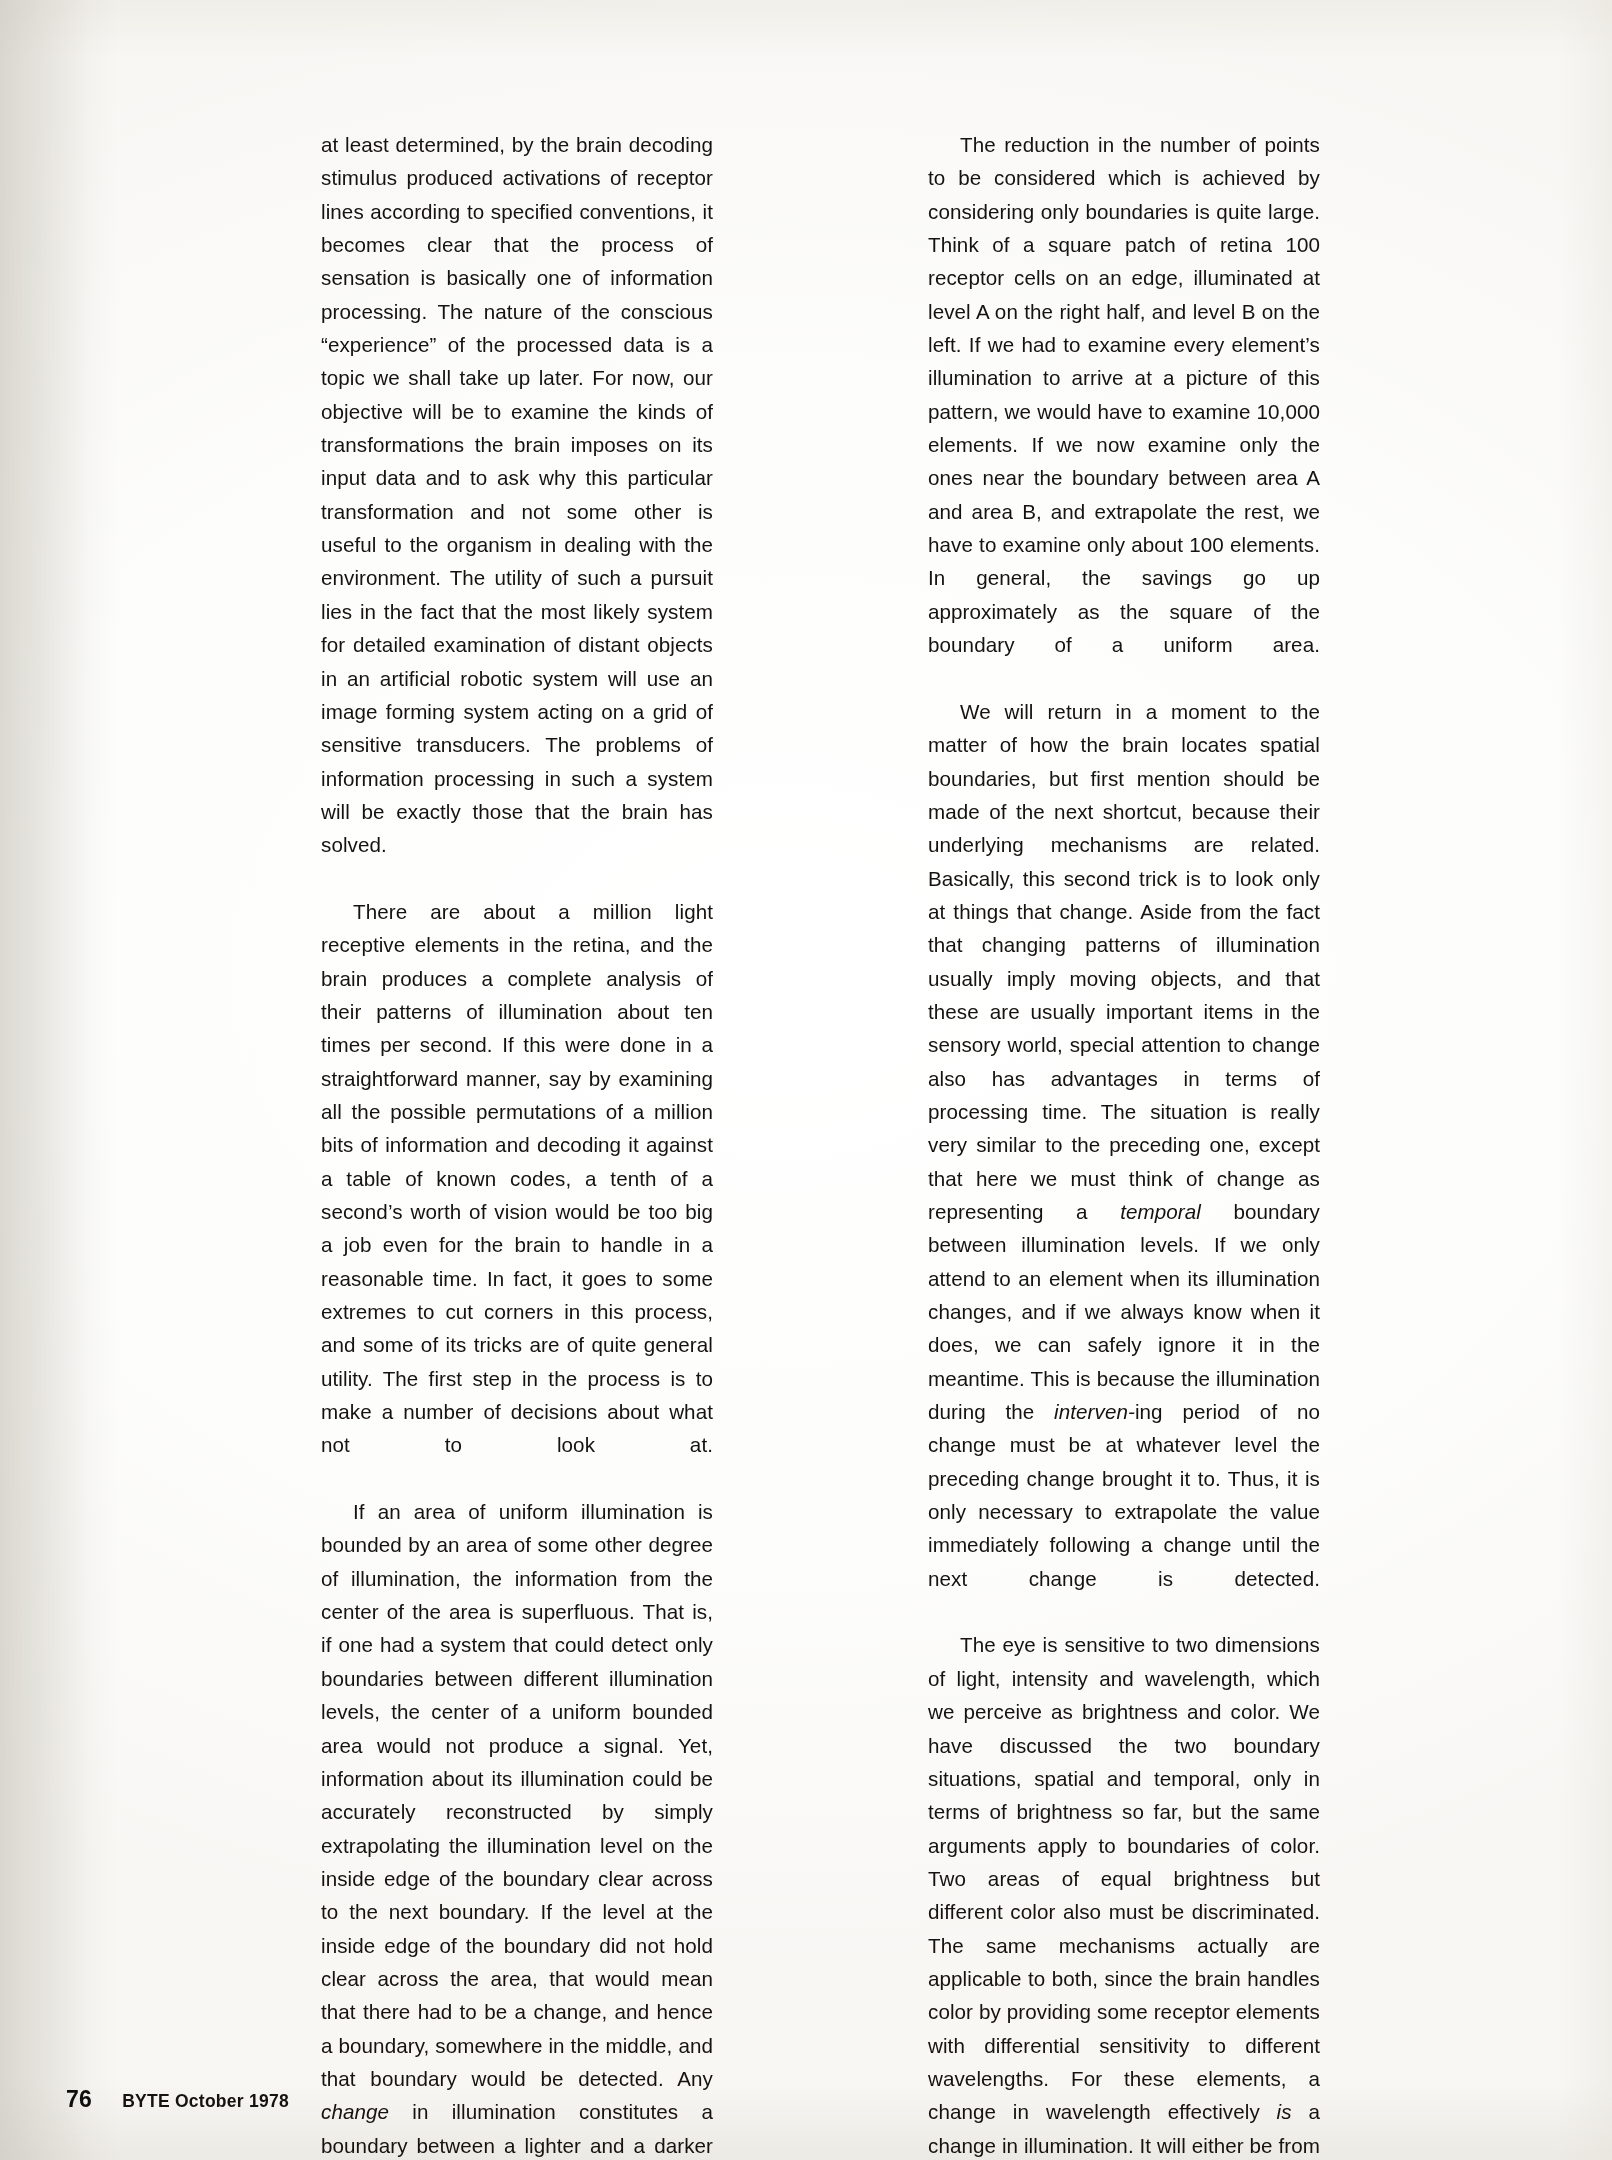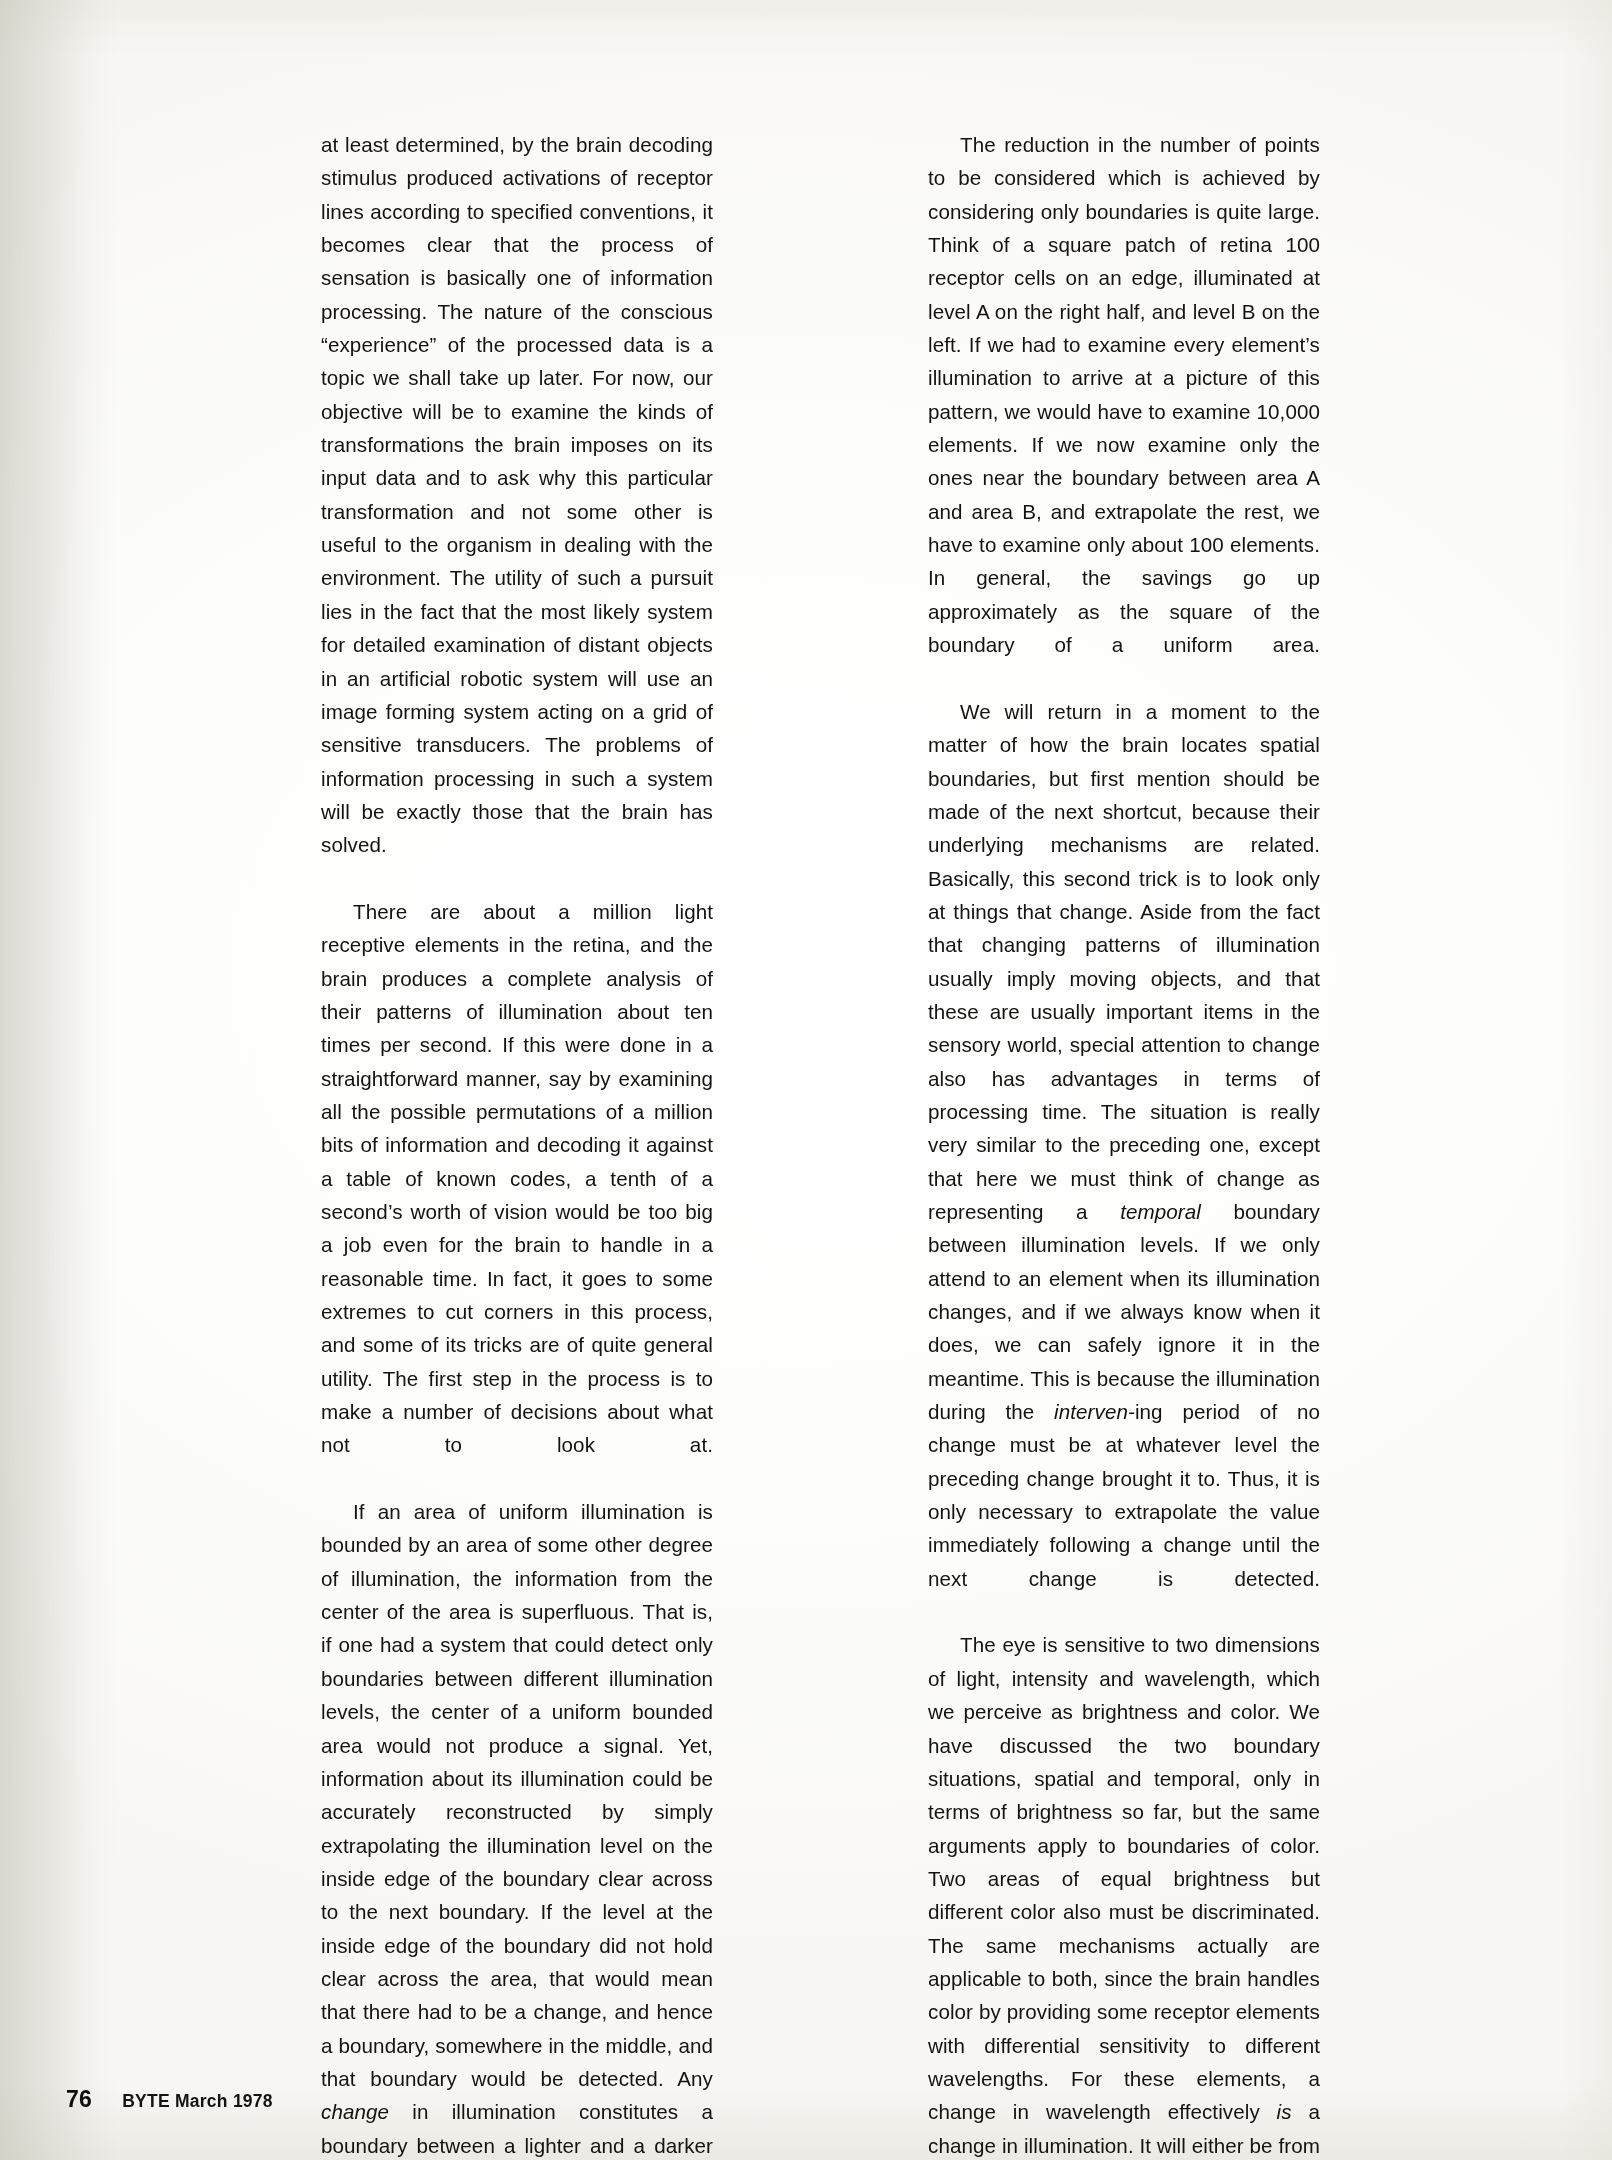--- a/index.html
+++ b/index.html
@@ -123,16 +123,16 @@
     <div class="col col-right" id="col-right">
         <p>The reduction in the number of points to be considered which is achieved by considering only boundaries is quite large. Think of a square patch of retina 100 receptor cells on an edge, illuminated at level A on the right half, and level B on the left. If we had to examine every element’s illumination to arrive at a picture of this pattern, we would have to examine 10,000 elements. If we now examine only the ones near the boundary between area A and area B, and extrapolate the rest, we have to examine only about 100 elements. In general, the savings go up approximately as the square of the boundary of a uniform area.</p>
         <p>We will return in a moment to the matter of how the brain locates spatial boundaries, but first mention should be made of the next shortcut, because their underlying mechanisms are related. Basically, this second trick is to look only at things that change. Aside from the fact that changing patterns of illumination usually imply moving objects, and that these are usually important items in the sensory world, special attention to change also has advantages in terms of processing time. The situation is really very similar to the preceding one, except that here we must think of change as representing a <em>temporal</em> boundary between illumination levels. If we only attend to an element when its illumination changes, and if we always know when it does, we can safely ignore it in the meantime. This is because the illumination during the <em>interven-</em>ing period of no change must be at whatever level the preceding change brought it to. Thus, it is only necessary to extrapolate the value immediately following a change until the next change is detected.</p>
         <p class="ragged-end">The eye is sensitive to two dimensions of light, intensity and wavelength, which we perceive as brightness and color. We have discussed the two boundary situations, spatial and temporal, only in terms of brightness so far, but the same arguments apply to boundaries of color. Two areas of equal brightness but different color also must be discriminated. The same mechanisms actually are applicable to both, since the brain handles color by providing some receptor elements with differential sensitivity to different wavelengths. For these elements, a change in wavelength effectively <em>is</em> a change in illumination. It will either be from a wavelength to which the element is sensitive to one to which it is not, or . The brain handles the color information simply by recognizing the output of these elements as encoding the wavelength information, and interprets it as color. The color</p>
       </div>
 
   </div>
 
   <div class="footer">
     <span class="folio">76</span>
-    <span class="imprint">BYTE March 1978</span>
+    <span class="imprint">BYTE October 1978</span>
   </div>
 
 </div>
 
 </body></html>

